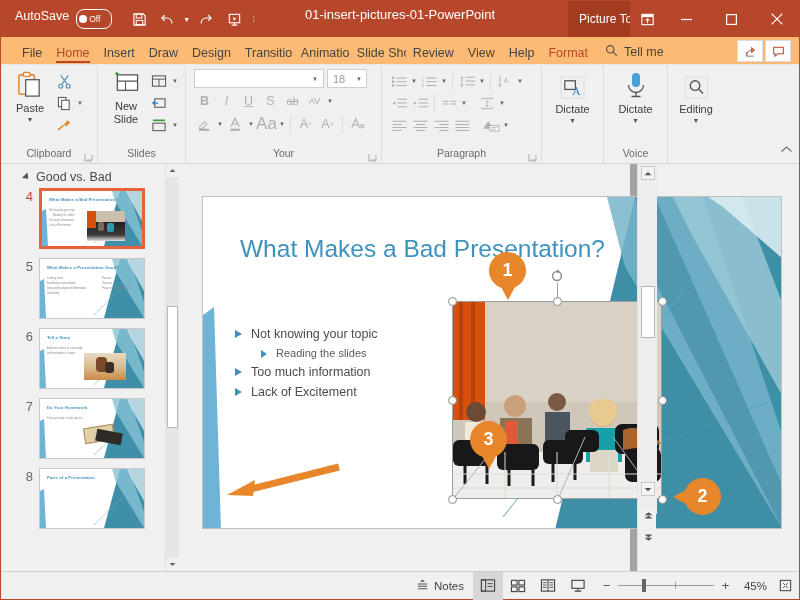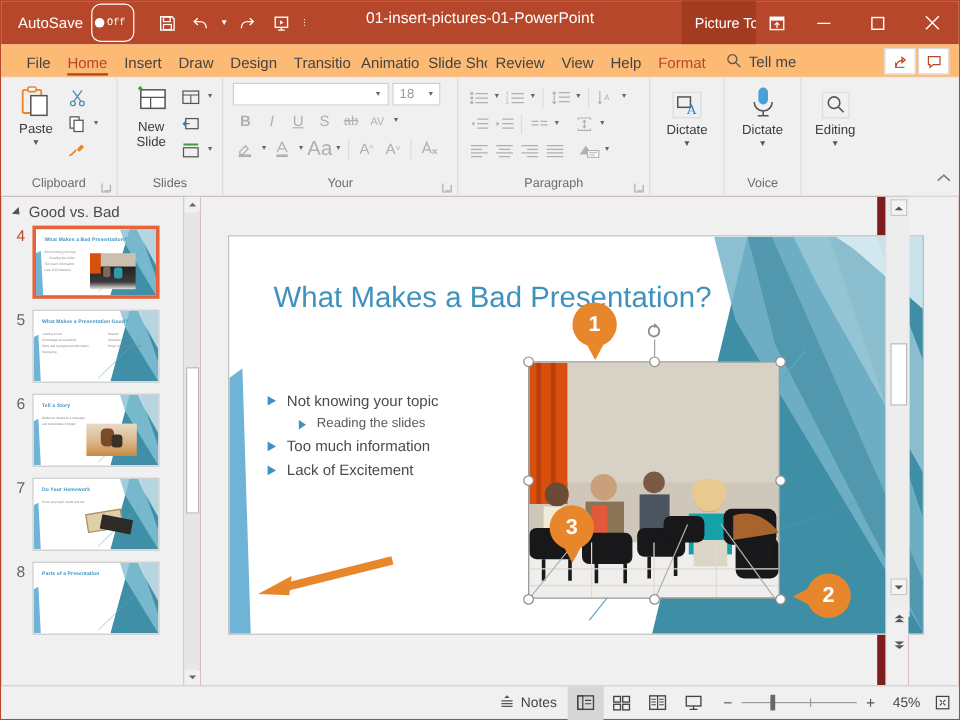--- a/index.html
+++ b/index.html
@@ -16,27 +16,27 @@
     background: #f0f0f0;
   }
 
   
   .titlebar {
     position: absolute; left:0; top:0; width: 798px; height: 36px;
     background: #b7472a;
     display: flex; align-items: center;
     color: #fff;
   }
-  .autosave-wrap { display:flex; align-items:center; margin-left: 14px; gap:7px; }
+  .autosave-wrap { display:flex; margin-left: 14px; gap:7px; }
   .autosave-label { font-size: 12.5px; color:#fff; }
   .toggle-pill {
-    width: 36px; height: 32px; border-radius: 8px;
+    width: 36px; height: 20px; border-radius: 8px;
     border: 1.4px solid #fff; background: transparent;
     display: flex; align-items: center; gap: 2px; padding-left:2px;
-    font-size: 8.5px; color:#fff;font-family:Liberation Mono, monospace;
+    font-size: 8.5px; color:#fff;
   }
   .toggle-knob { width: 8px; height: 8px; border-radius: 50%; background:#fff; flex:none;}
   .toggle-txt { font-size: 8.5px; line-height:1; }
   .qat { display:flex; align-items:center; gap: 0px; margin-left: 13px; }
   .qat-btn {
     width: 28px; height: 28px; display:flex; align-items:center; justify-content:center;
     color:#fff;
   }
   .qat-btn svg { display:block; }
   .qat-caret { width: 11px; display:flex; align-items:center; justify-content:center;
@@ -133,22 +133,22 @@
     width:21px; height:20px; display:flex; align-items:center; justify-content:center;
     font-size:12.5px; color:#b0b0b0;
   }
   .vsep { width:1px; height:17px; background:#dcdcdc; margin:0 3px; }
 
   
   .pr { display:flex; align-items:center; gap:1px; margin-top:2px; }
 
   
   .workspace {
-    position:absolute; left:0; top:163px; width:756px; height:407px;
-    background:#7f1d1d;
+    position:absolute; left:12px; top:163px; width:643px; height:407px;
+    background:#a3a3a3;
   }
 
   
   .thumbpane {
     position:absolute; left:0; top:0; width:152px; height:407px;
     background:#f0f0f0; overflow:hidden;
   }
   .section-hdr {
     display:flex; align-items:center; gap:7px; padding: 6px 0 4px 11px;
     font-size:12.5px; color:#4a4a4a;

